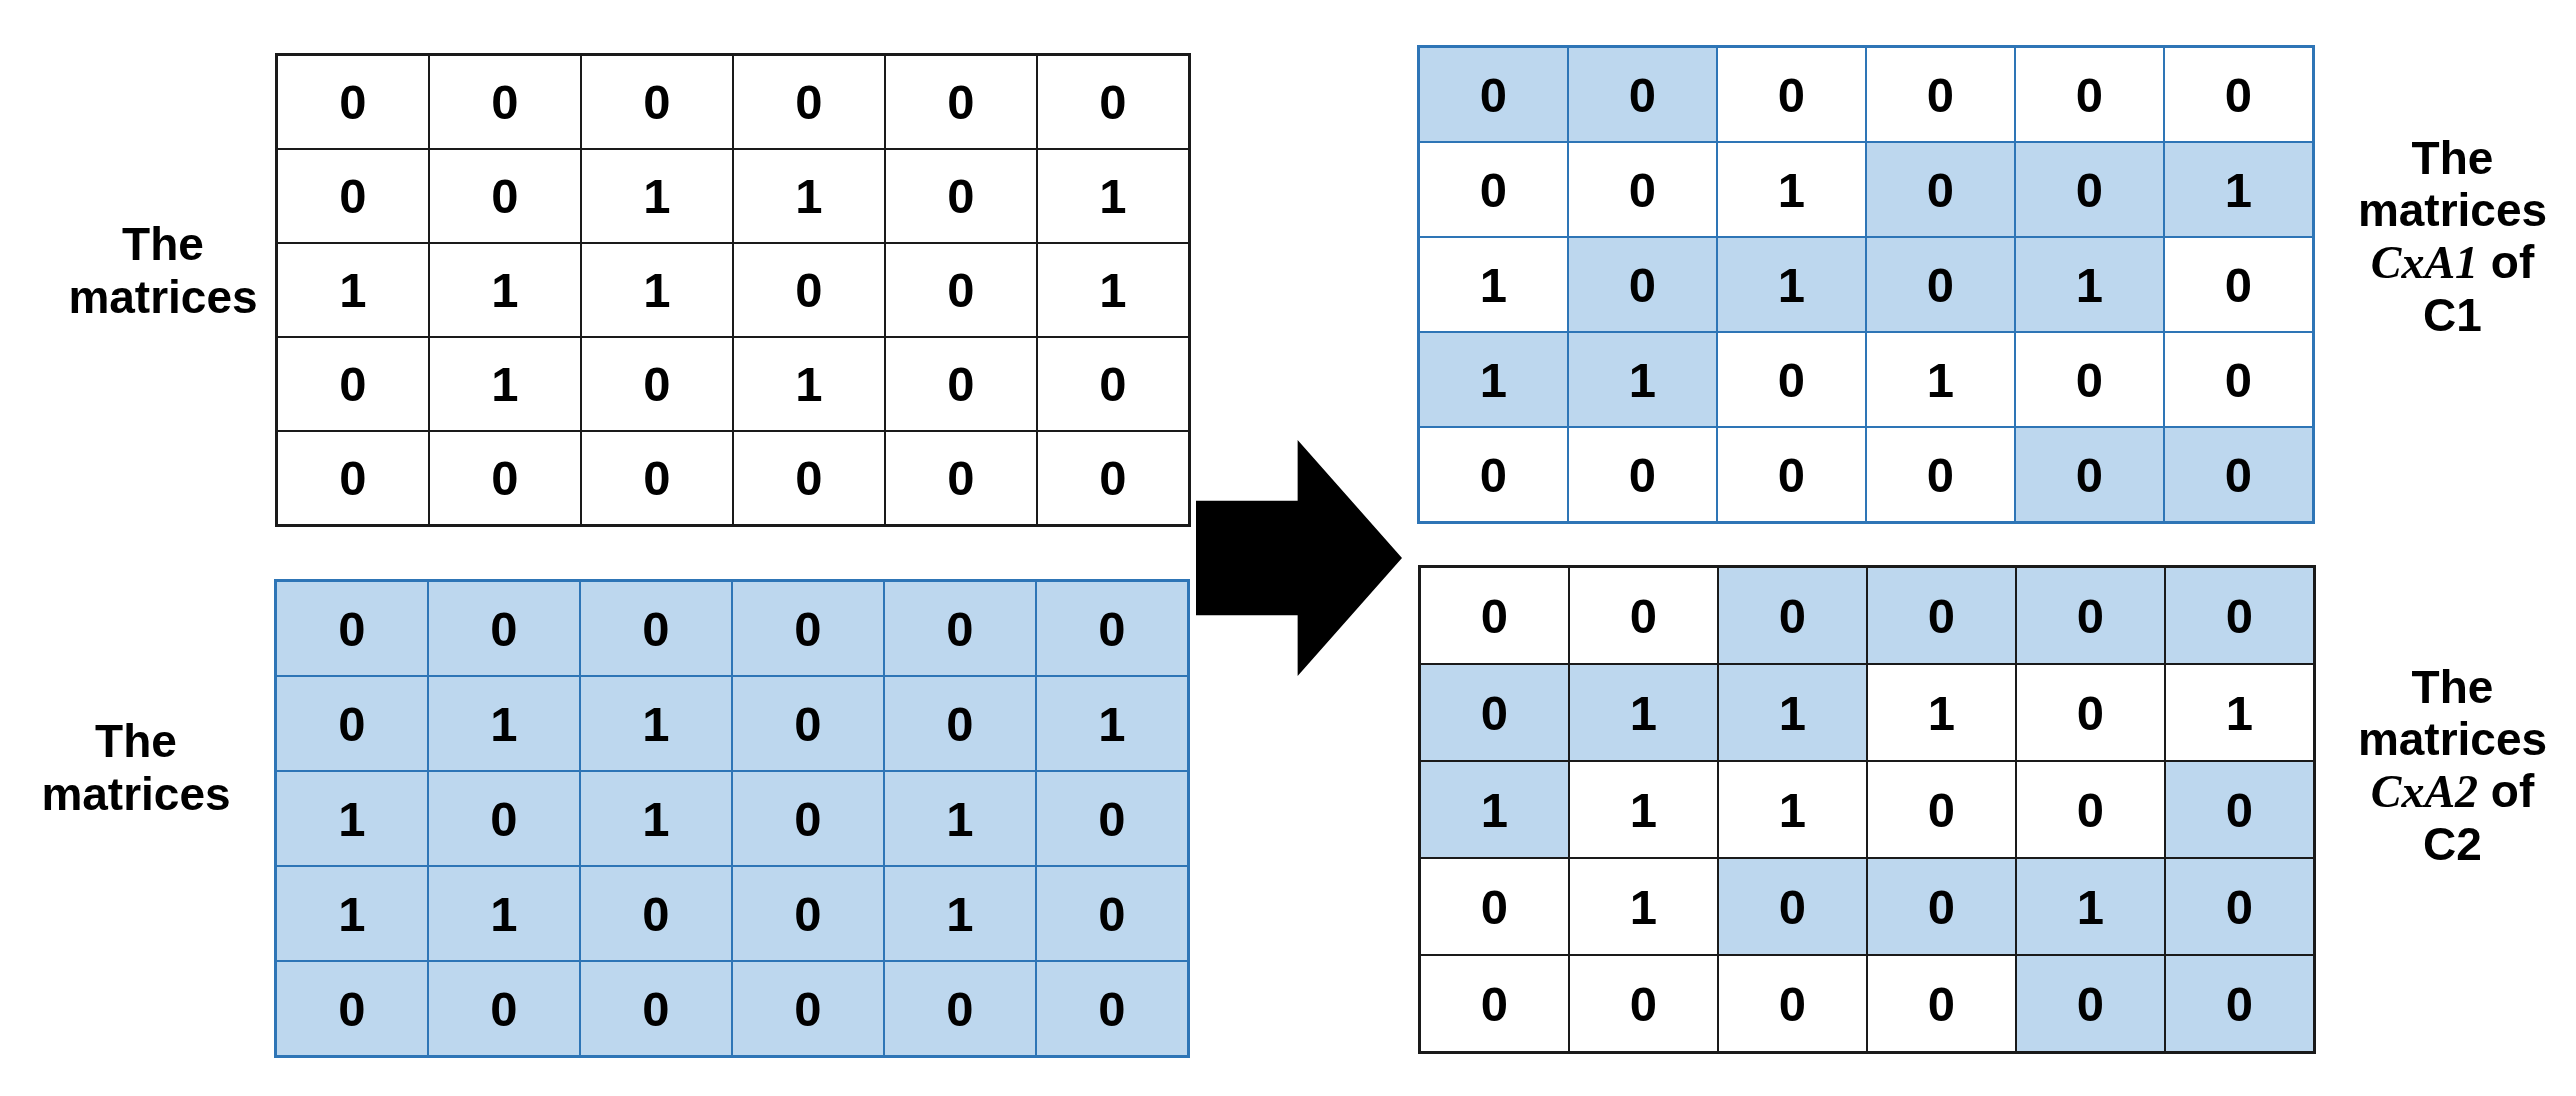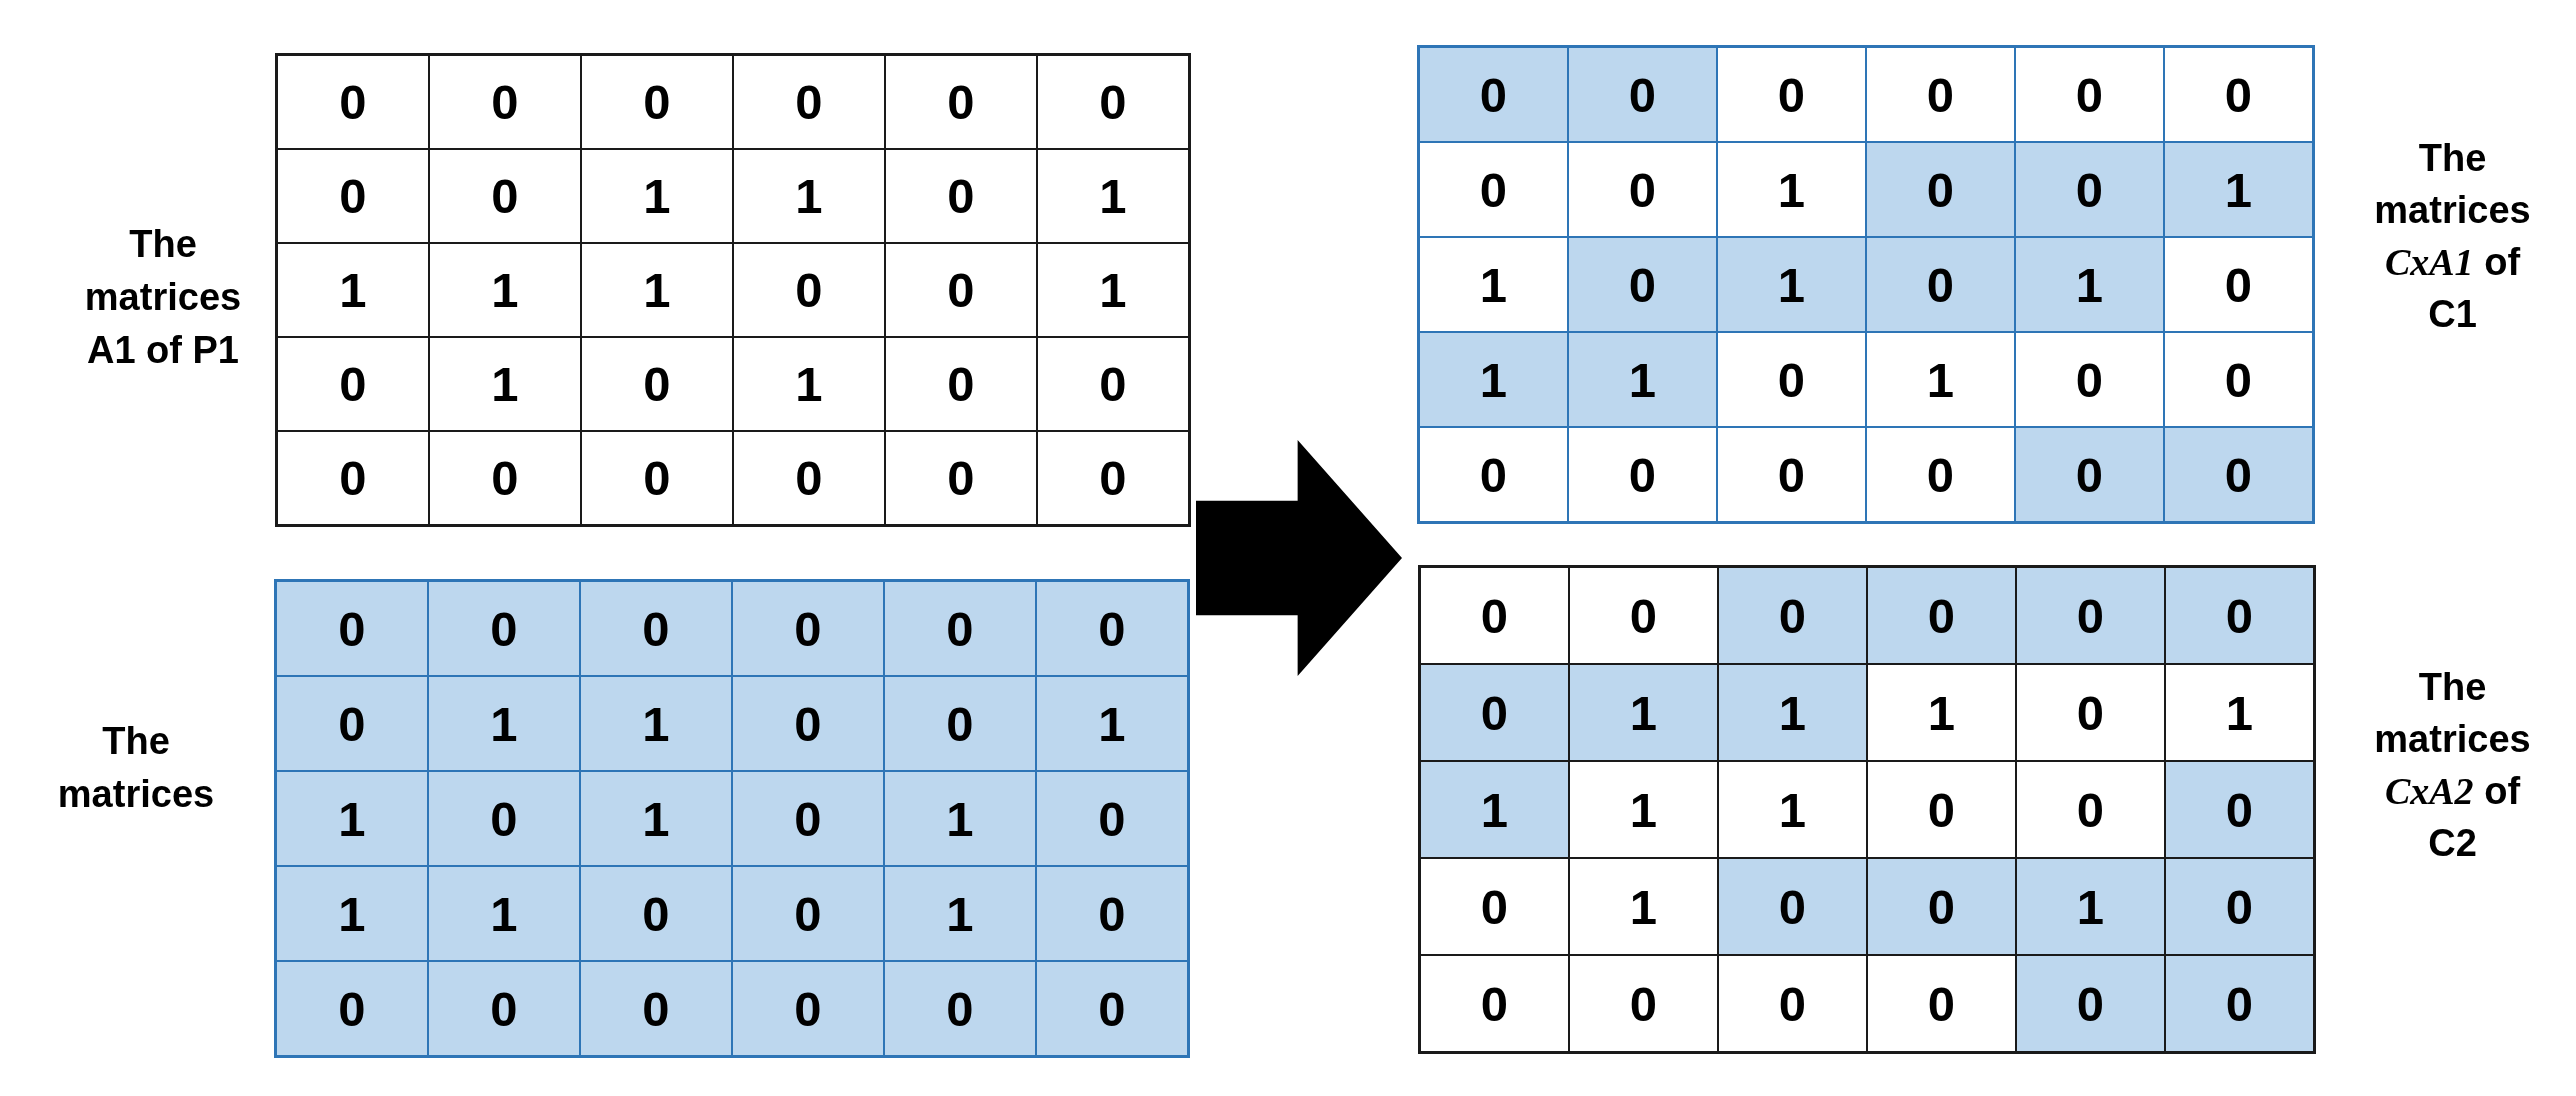--- a/index.html
+++ b/index.html
@@ -46,21 +46,21 @@
   .m-a2 { left: 274px;  top: 579px; --cw: 152px; --ch: 95px; --bc: var(--blue-border);  }
   .m-c1 { left: 1417px; top: 45px;  --cw: 149px; --ch: 95px; --bc: var(--blue-border);  }
   .m-c2 { left: 1418px; top: 565px; --cw: 149px; --ch: 97px; --bc: var(--black-border); }
 
   
   .lbl {
     position: absolute;
     text-align: center;
     font-weight: 700;
     color: #000000;
-    font-size: 38px;
+    font-size: 46px;
     line-height: 53px;
   }
   .lbl .math {
     font-family: "Liberation Serif", serif;
     font-style: italic;
     font-weight: 700;
   }
   .lbl-a1 { left: 27px;   top: 218px; width: 272px; }
   .lbl-a2 { left: 0px;    top: 715px; width: 272px; }
   .lbl-c1 { left: 2357px; top: 132px; width: 191px; line-height: 52px; }
@@ -77,21 +77,20 @@
   .arrow svg { display: block; width: 100%; height: 100%; }
 </style>
 </head>
 <body>
 
 <div class="canvas">
 
   <div class="lbl lbl-a1">
       <div class="lbl-line"><span>The</span></div>
       <div class="lbl-line"><span>matrices</span></div>
-      <div class="lbl-line"><span>A1 of P1</span></div>
     </div>
   <div class="matrix m-a1">
       <div class="cell">0</div>
       <div class="cell">0</div>
       <div class="cell">0</div>
       <div class="cell">0</div>
       <div class="cell">0</div>
       <div class="cell">0</div>
       <div class="cell">0</div>
       <div class="cell">0</div>

